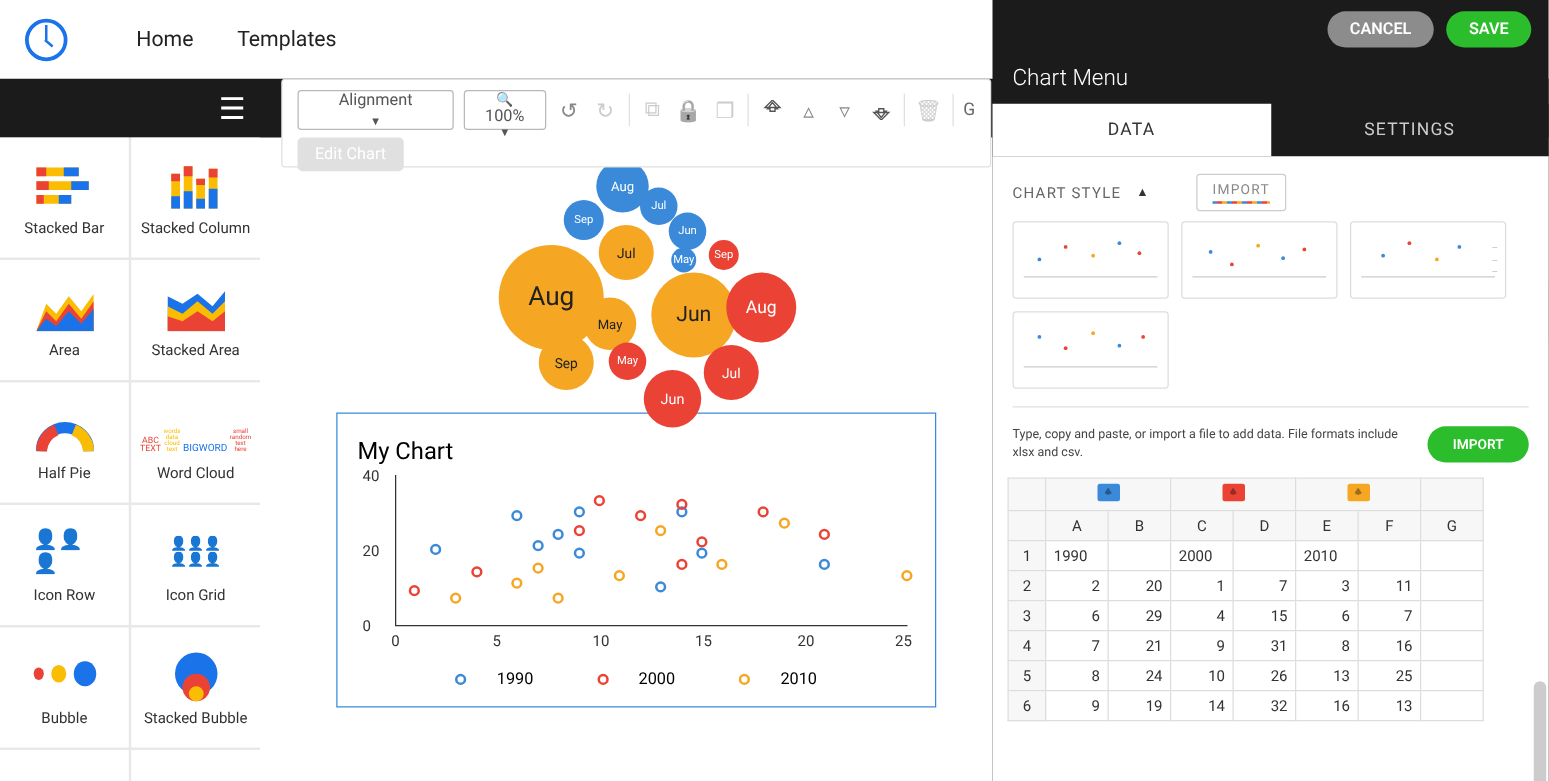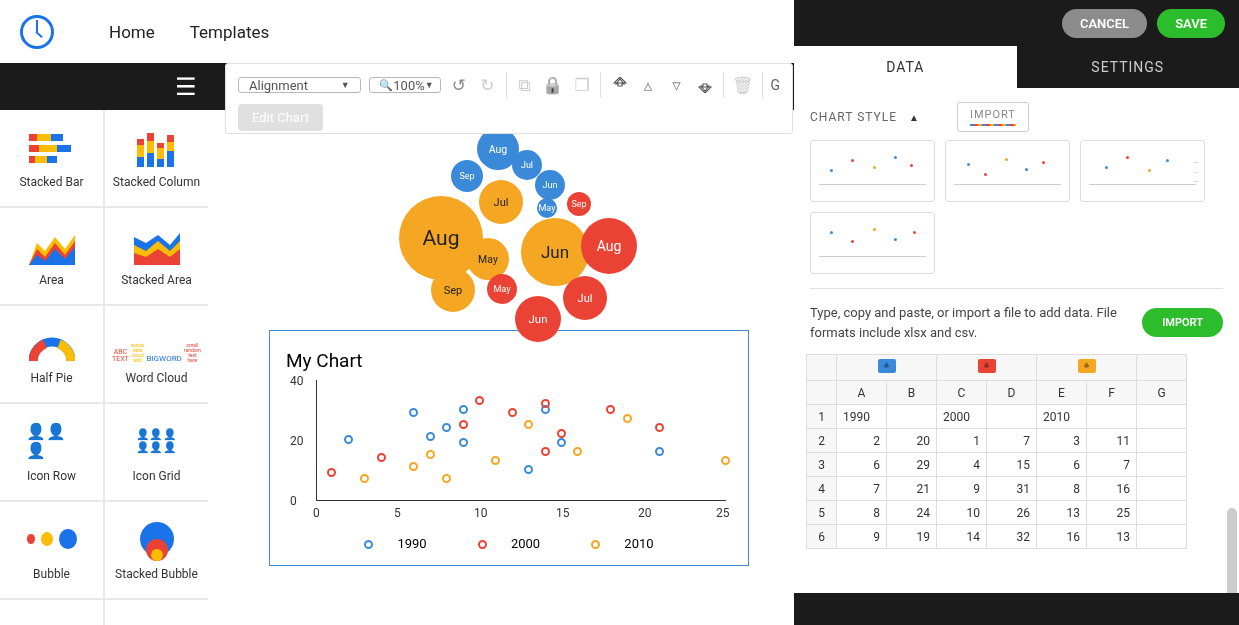--- a/index.html
+++ b/index.html
@@ -21,21 +21,21 @@
 .gallery-grid { display: grid; grid-template-columns: 1fr 1fr; gap: 2px; background: #e8e8e8; }
 .g-item { background: #fff; height: 96px; display: flex; flex-direction: column; align-items: center; justify-content: center; cursor: pointer; }
 .g-item .thumb { width: 50px; height: 40px; display: flex; align-items: flex-end; justify-content: center; gap: 2px; }
 .g-item .lbl { font-size: 12px; color: #333; margin-top: 8px; }
 .g-scroll { position: absolute; right: 0; top: 110px; width: 12px; height: 515px; background: #f0f0f0; }
 .g-scroll .thumb-s { position: absolute; top: 110px; width: 12px; height: 58px; background: #bdbdbd; border-radius: 6px; left: 0;}
 
 
 .tool2 { position: absolute; left: 225px; top: 63px; width: 568px; height: 71px; background: #fff; border: 1px solid #e0e0e0; border-radius: 3px; z-index: 5; padding: 8px 12px; }
 .toolrow1 { display: flex; align-items: center; gap: 8px; }
-.dd { height: 16px; border: 1px solid #b8b8b8; border-radius: 3px; background: #fff; display: flex; align-items: center; padding: 0 10px; font-size: 13px; color: #555; cursor: pointer; }
+.dd { height: 32px; border: 1px solid #b8b8b8; border-radius: 3px; background: #fff; display: flex; align-items: center; padding: 0 10px; font-size: 13px; color: #555; cursor: pointer; flex-direction: column; }
 .dd.align { width: 140px; justify-content: space-between; }
 .dd.zoom { width: 72px; justify-content: space-between; }
 .caret { font-size: 9px; color: #555; }
 .ticon { width: 24px; height: 24px; display: flex; align-items: center; justify-content: center; color: #888; cursor: pointer; font-size: 17px; }
 .ticon.dis { color: #ccc; }
 .sep { width: 1px; height: 26px; background: #e0e0e0; }
 .editchart { margin-top: 6px; display: inline-block; background: #e0e0e0; color: #fff; font-size: 13px; padding: 6px 14px; border-radius: 4px; cursor: pointer; }
 
 
 .canvas { position: absolute; left: 225px; top: 110px; width: 568px; height: 515px; background: #fff; }
@@ -73,21 +73,21 @@
 .chartstyle .lbl-cs { font-size: 12px; letter-spacing: 1px; color: #666; }
 .custom-pill { border: 1px solid #ccc; border-radius: 3px; padding: 5px 12px; font-size: 11px; letter-spacing: 1px; color: #888; position: relative; cursor: pointer; }
 .custom-pill::after { content: ""; display: block; height: 2px; background: repeating-linear-gradient(90deg, #3b8ad9 0 4px, #ea4335 4px 8px, #f5a623 8px 12px); margin-top: 3px; }
 .styles { padding: 0 16px; display: flex; flex-wrap: wrap; gap: 10px; }
 .style-th { width: 125px; height: 62px; border: 1px solid #ddd; border-radius: 3px; cursor: pointer; position: relative; }
 .style-th .dots { position: absolute; inset: 8px 8px 18px 8px; }
 .style-th .ax { position: absolute; left: 8px; right: 8px; bottom: 16px; height: 1px; background: #ccc; }
 .d { position: absolute; width: 3px; height: 3px; border-radius: 50%; }
 .hr { margin: 14px 16px; border: none; border-top: 1px solid #e0e0e0; }
 .datahint { padding: 0 16px; display: flex; align-items: center; justify-content: space-between; gap: 12px; }
-.datahint p { font-size: 13px; color: #444; line-height: 1.5; }
+.datahint p { font-size: 10px; color: #444; line-height: 1.5; }
 .btn.import { background: #2bbd2b; color: #fff; border-radius: 16px; padding: 8px 20px; font-size: 11px; }
 .grid { margin: 12px 0 0 12px; border-collapse: collapse; font-size: 12px; }
 .grid th, .grid td { border: 1px solid #ddd; padding: 4px 6px; text-align: right; height: 24px; width: 50px; }
 .grid th { background: #f7f7f7; font-weight: 400; text-align: center; }
 .grid .rowhdr { background: #f7f7f7; text-align: center; width: 30px; }
 .swatch { width: 18px; height: 14px; display: inline-block; border-radius: 2px; position: relative; }
 .swatch::after { content: ""; position: absolute; left: 6px; top: 3px; width: 6px; height: 6px; background: rgba(0,0,0,0.35); clip-path: polygon(50% 0, 100% 75%, 50% 100%, 0 75%); }
 .sw-b { background: #3b8ad9; } .sw-r { background: #ea4335; } .sw-y { background: #f5a623; }
 .rscroll { position: absolute; right: 2px; top: 420px; width: 10px; height: 140px; background: #ccc; border-radius: 5px; }
 
@@ -331,20 +331,21 @@
       <span><span class="ldot" style="border-color:#f5a623"></span><span>2010</span></span>
     </div>
   </div>
 </div>
 
 <div class="rpanel">
   <div class="hdr">
     <button class="btn cancel">CANCEL</button>
     <button class="btn save">SAVE</button>
   </div>
+  <div class="cm-title">Chart Menu</div>
   <div class="tabs">
     <div class="tab active">DATA</div>
     <div class="tab">SETTINGS</div>
   </div>
   <div class="rbody">
     <div class="chartstyle">
       <span class="lbl-cs">CHART STYLE</span>
       <span style="font-size:10px">▲</span>
       <div style="flex:0 0 14px"></div>
       <div class="custom-pill">IMPORT</div>

